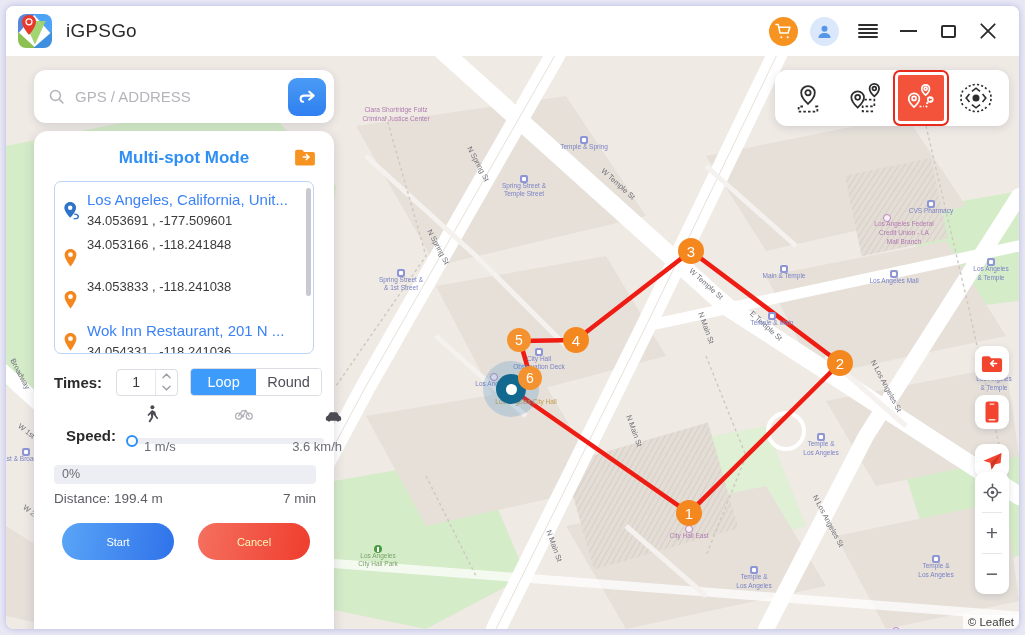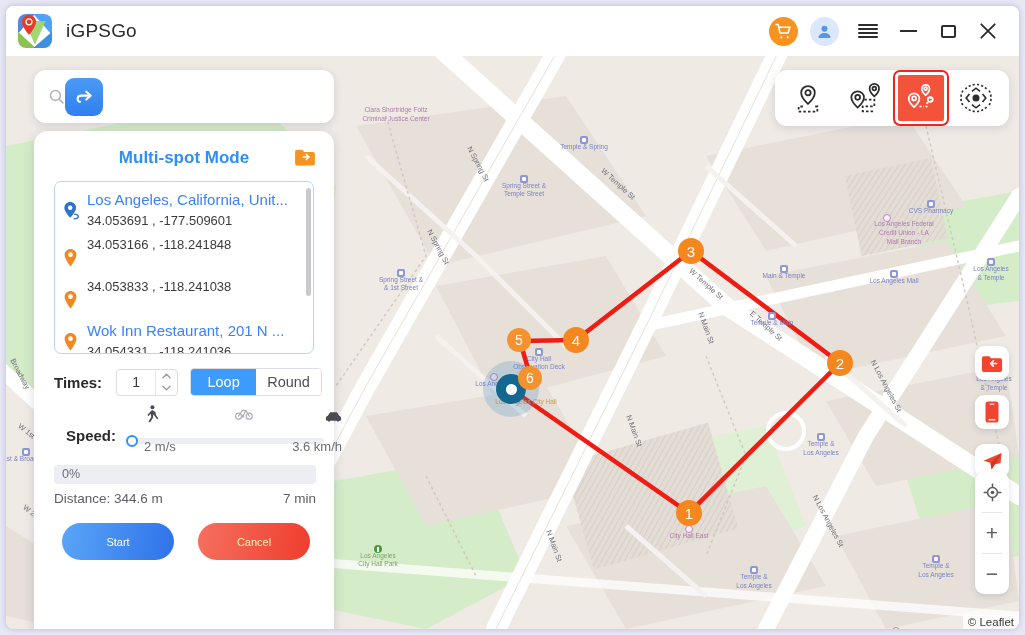--- a/index.html
+++ b/index.html
@@ -632,20 +632,21 @@
         </div>
       </div>
 
     <div class="searchbar">
       <span class="search-icon-wrap">
         <svg width="17" height="17" viewBox="0 0 24 24" fill="none" stroke="#b4b4bb" stroke-width="2.2" stroke-linecap="round">
           <circle cx="10.5" cy="10.5" r="7"></circle>
             <line x1="16" y1="16" x2="21" y2="21"></line>
         </svg>
       </span>
+      <input class="search-input" value="" placeholder="GPS / ADDRESS" style="">
       <div class="search-go">
         <svg width="21" height="21" viewBox="0 0 24 24" fill="none" stroke="#ffffff" stroke-width="2.4" stroke-linecap="round" stroke-linejoin="round">
           <path d="M7 18 C3 18 3 11 8 11 L18 11"></path>
           <polyline points="14,6.5 19,11 14,15.5"></polyline>
         </svg>
       </div>
     </div>
 
     <div class="mode-bar">
       <div class="mode-btn">
@@ -791,30 +792,30 @@
         </div>
       </div>
 
       <div class="speed-row">
         <span class="row-label">Speed:</span>
         <div class="slider">
           <div class="slider-handle" id="speed-handle" style="left: calc(0% - 2px);"></div>
         </div>
       </div>
       <div class="speed-labels">
-        <span>2 m/s</span>
+        <span>1 m/s</span>
         <span>3.6 km/h</span>
       </div>
 
       <div class="progress-bar">
         <div class="progress-text">0%</div>
       </div>
 
       <div class="dist-row">
-        <span>Distance: 344.6 m</span>
+        <span>Distance: 199.4 m</span>
         <span>7 min</span>
       </div>
 
       <div class="action-row">
         <button class="btn-start">Start</button>
         <button class="btn-cancel">Cancel</button>
       </div>
     </div>
 
     <div class="panel-collapse">

